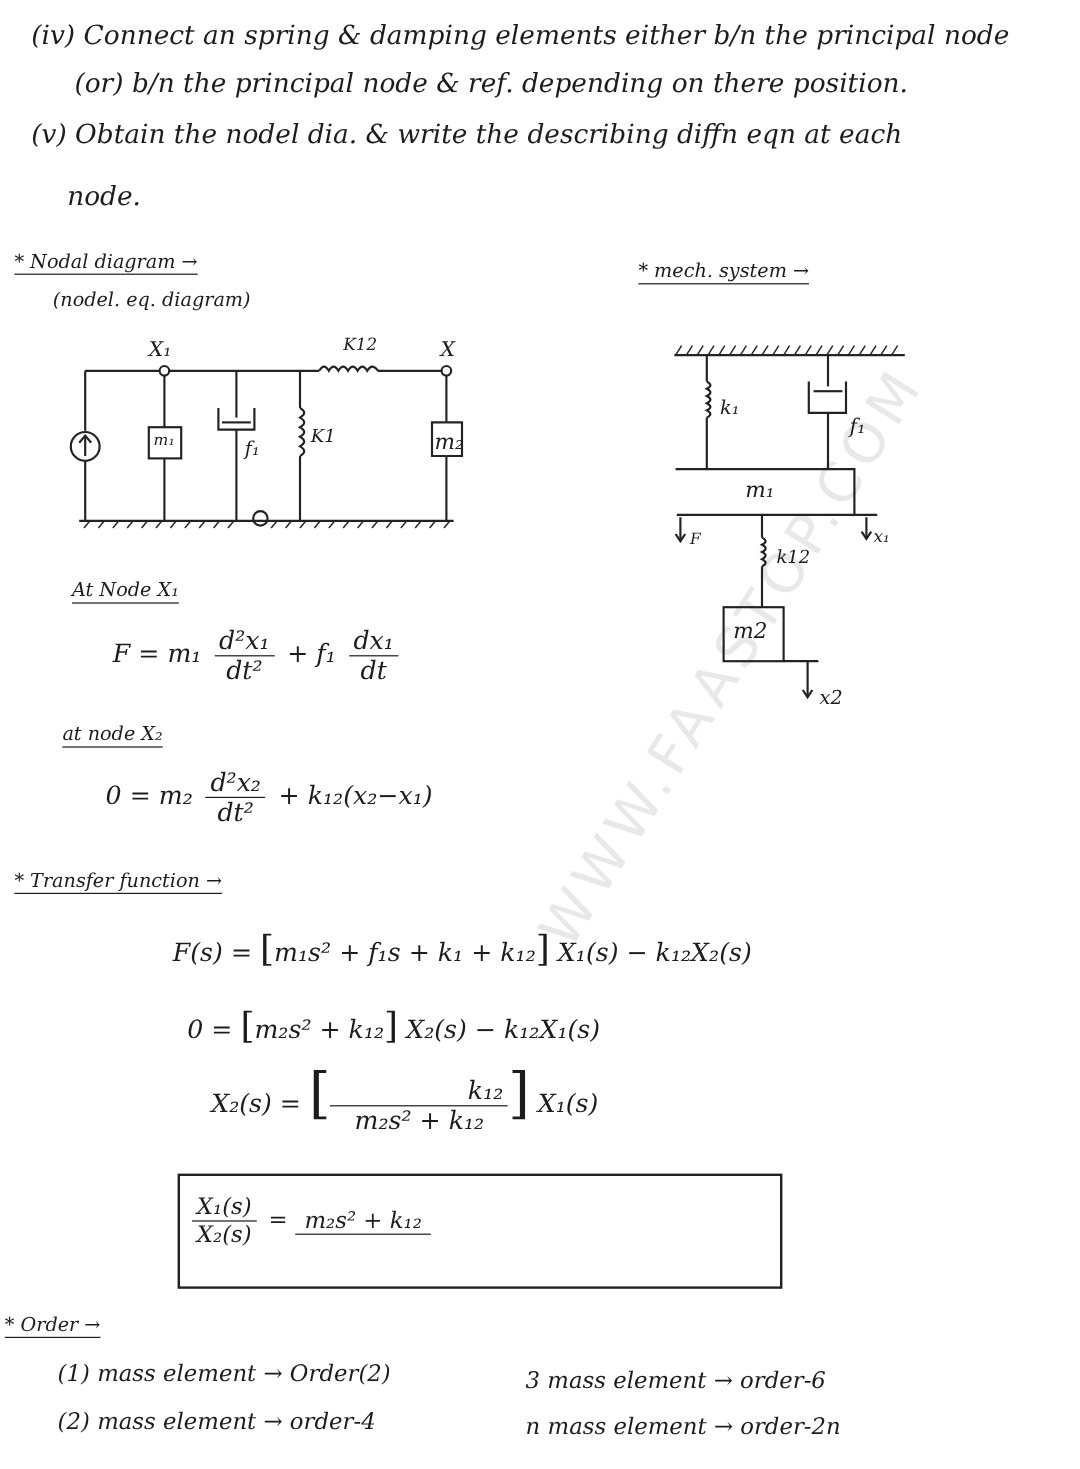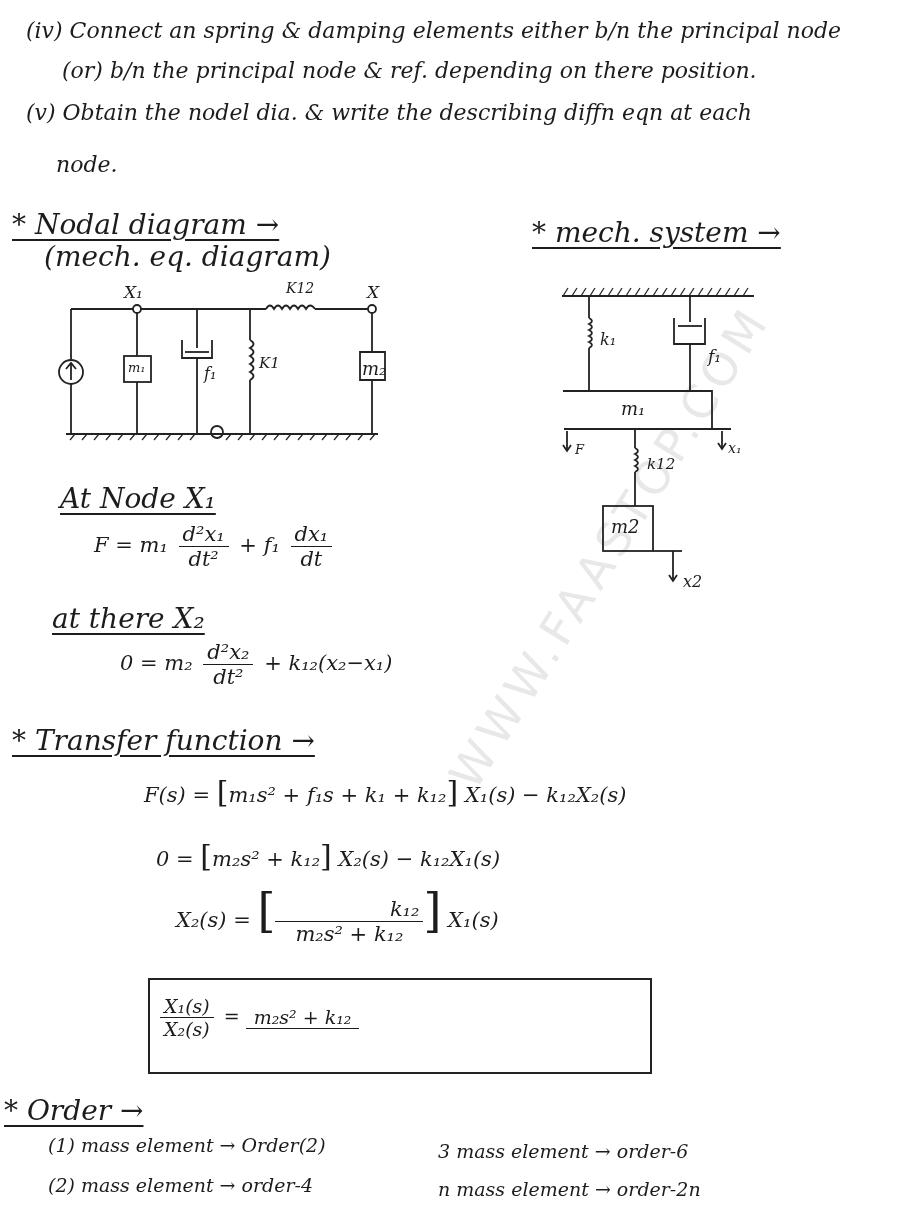--- a/index.html
+++ b/index.html
@@ -1,20 +1,20 @@
 <!DOCTYPE html>
 <html><head>
 <meta charset="utf-8">
 <style>
   html, body { margin:0; padding:0; }
   body { width:900px; height:1224px; background:#ffffff; position:relative; overflow:hidden;
          font-family: "DejaVu Serif", serif; color:#1a1a1a; }
   .hw { position:absolute; font-family:"DejaVu Serif", serif; font-style:italic; color:#1c1c1c; white-space:nowrap; }
   .line1 { font-size:22px; }
-  .heading { font-size:28px; }
+  .heading { font-size:16px; }
   .ul { text-decoration: underline; text-underline-offset:5px; }
   .eq { font-size:21px; }
   .frac { display:inline-flex; flex-direction:column; align-items:center; vertical-align:middle; margin:0 4px; }
   .frac .num { border-bottom:1.5px solid #1c1c1c; padding:0 4px;text-align:center; }
   .frac .den { padding:0 4px; }
   svg { position:absolute; }
   .box { position:absolute; border:2px solid #222; }
   .sq { font-size:46px; font-style:normal; line-height:1; }
   .wm { position:absolute; left:330px; top:520px; font-size:46px; color:#e8e8e8; transform:rotate(-58deg);
         font-family:"DejaVu Sans", sans-serif; letter-spacing:6px; z-index:0; }
@@ -23,21 +23,21 @@
 <body>
 
 <div class="wm">WWW.FAASTOP.COM</div>
 
 <div class="hw line1" style="left:26px;top:18px;">(iv) Connect an spring &amp; damping elements either b/n the principal node</div>
 <div class="hw line1" style="left:62px;top:58px;">(or) b/n the principal node &amp; ref. depending on there position.</div>
 <div class="hw line1" style="left:26px;top:100px;">(v) Obtain the nodel dia. &amp; write the describing diffn eqn at each</div>
 <div class="hw line1" style="left:56px;top:152px;">node.</div>
 
 <div class="hw heading ul" style="left:12px;top:208px;">* Nodal diagram →</div>
-<div class="hw heading" style="left:44px;top:240px;">(mech. eq. diagram)</div>
+<div class="hw heading" style="left:44px;top:240px;">(nodel. eq. diagram)</div>
 
 <svg style="left:0;top:270px;" width="420" height="180" viewBox="0 270 420 180">
   <g stroke="#222" stroke-width="1.8" fill="none">
     <line x1="71" y1="309" x2="266" y2="309"></line>
     <line x1="315" y1="309" x2="372" y2="309"></line>
     <line x1="66" y1="434" x2="378" y2="434"></line>
     <line x1="71" y1="309" x2="71" y2="359"></line>
     <circle cx="71" cy="372" r="12"></circle>
     <line x1="71" y1="384" x2="71" y2="434"></line>
     <line x1="71" y1="380" x2="71" y2="364"></line>
@@ -161,22 +161,22 @@
       <span class="num">d²x₁</span>
       <span class="den">dt²</span>
     </span>
   <span>+ f₁</span>
   <span class="frac">
       <span class="num">dx₁</span>
       <span class="den">dt</span>
     </span>
 </div>
 
-<div class="hw heading ul" style="left:52px;top:602px;">at there X₂</div>
-<div class="hw eq" style="left:88px;top:640px;margin-left:32px;">
+<div class="hw heading ul" style="left:52px;top:602px;">at node X₂</div>
+<div class="hw eq" style="left:88px;top:640px;">
   <span>0 = m₂</span>
   <span class="frac">
       <span class="num">d²x₂</span>
       <span class="den">dt²</span>
     </span>
   <span>+ k₁₂(x₂−x₁)</span>
 </div>
 
 <div class="hw heading ul" style="left:12px;top:724px;">* Transfer function →</div>
 

